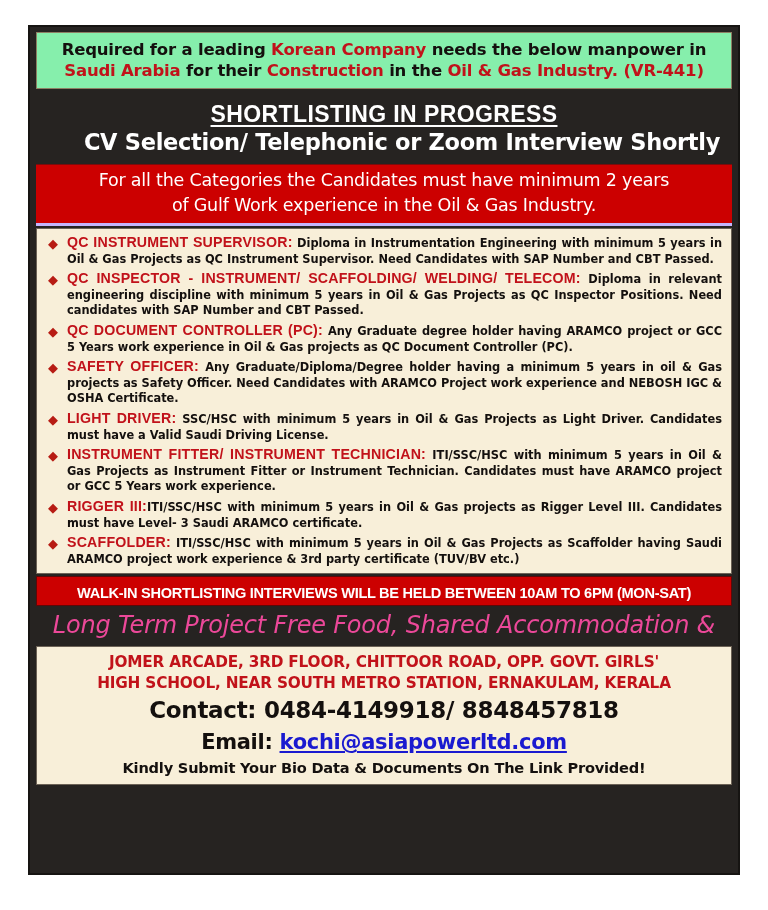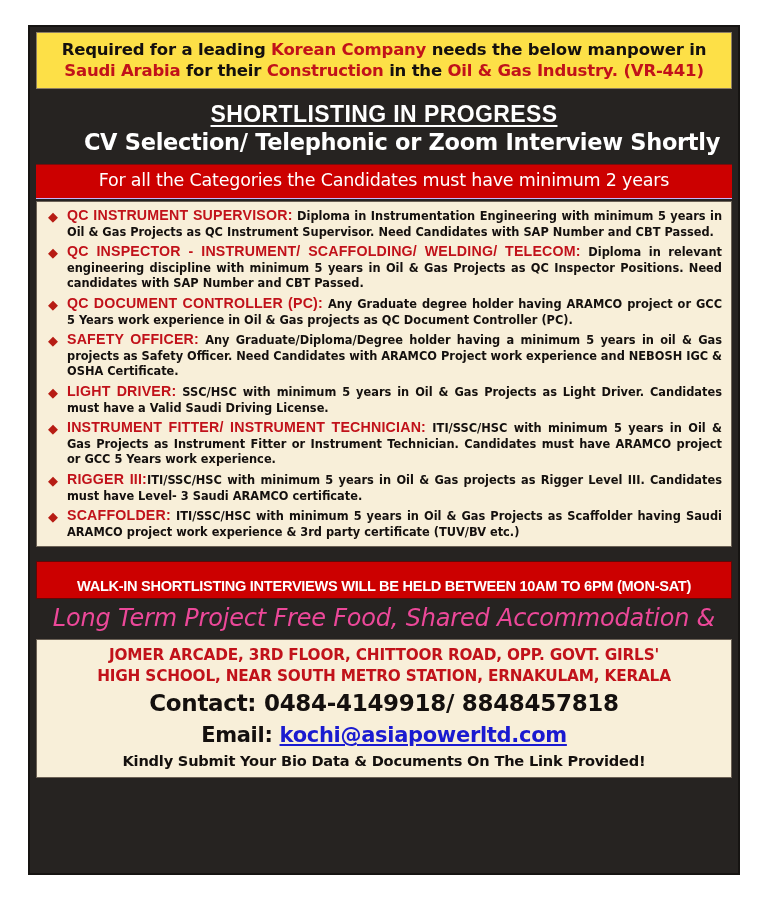--- a/index.html
+++ b/index.html
@@ -22,21 +22,21 @@
     height: 850px;
     background: #262321;
     border: 2px solid #161412;
     box-sizing: border-box;
     overflow: hidden;
   }
 
   
   .top-banner {
     margin: 5px 6px 0 6px;
-    background: #fde047;
+    background: #86efac;
     border: 1px solid #8d7f63;
     padding: 6px 10px 7px 10px;
     text-align: center;
   }
   .top-banner .line {
     font-family: "DejaVu Sans", sans-serif;
     font-weight: bold;
     font-size: 16.5px;
     line-height: 21px;
     color: #14100e;
@@ -69,21 +69,21 @@
     letter-spacing: -0.3px;
     white-space: nowrap;
     margin-left: 36px;
   }
 
   
   .red-band {
     margin: 2px 6px 0 6px;
     background: #cc0000;
     border-top: 1px solid #7c0b0b;
-    border-bottom: 1px solid #c4b5fd;
+    border-bottom: 3px solid #c4b5fd;
     padding: 3px 10px 5px 10px;
     text-align: center;
   }
   .red-band .rb-line {
     font-family: "DejaVu Sans", sans-serif;
     font-weight: normal;
     font-size: 17.5px;
     line-height: 25px;
     color: #ffffff;
     letter-spacing: -0.2px;
@@ -121,24 +121,24 @@
     font-family: "Liberation Sans", sans-serif;
     font-weight: bold;
     color: #c1121a;
     font-size: 14.2px;
     letter-spacing: 0.2px;
   }
   .job-desc { font-weight: bold; }
 
   
   .walkin {
-    margin: 14px 6px 0 6px;
+    margin: 2px 6px 0 6px;
     background: #cc0000;
     border: 1px solid #5e0808;
-    padding: 16px 6px 3px 6px;
+    padding: 8px 6px 3px 6px;
     text-align: center;
   }
   .walkin-main {
     font-family: "Liberation Sans", sans-serif;
     font-weight: bold;
     font-size: 14.6px;
     line-height: 17px;
     color: #ffffff;
     letter-spacing: -0.3px;
     white-space: nowrap;
@@ -229,20 +229,21 @@
     <div class="line"><span class="hl-red">Saudi Arabia</span><span> for their </span><span class="hl-red">Construction</span><span> in the </span><span class="hl-red">Oil &amp; Gas Industry. (VR-441)</span></div>
   </div>
 
   <div class="dark-head">
     <div class="shortlisting">SHORTLISTING IN PROGRESS</div>
     <div class="cv-line">CV Selection/ Telephonic or Zoom Interview Shortly</div>
   </div>
 
   <div class="red-band">
     <div class="rb-line">For all the Categories the Candidates must have minimum 2 years</div>
+    <div class="rb-line">of Gulf Work experience in the Oil &amp; Gas Industry.</div>
   </div>
 
   <div class="body-cream">
 
     <div class="job">
       <span class="bullet">◆</span><span class="job-title">QC INSTRUMENT SUPERVISOR:</span><span class="job-desc"> Diploma in Instrumentation Engineering with minimum 5 years in Oil &amp; Gas Projects as QC Instrument Supervisor. Need Candidates with SAP Number and CBT Passed.</span>
     </div>
 
     <div class="job">
       <span class="bullet">◆</span><span class="job-title">QC INSPECTOR - INSTRUMENT/ SCAFFOLDING/ WELDING/ TELECOM:</span><span class="job-desc"> Diploma in relevant engineering discipline with minimum 5 years in Oil &amp; Gas Projects as QC Inspector Positions. Need candidates with SAP Number and CBT Passed.</span>

